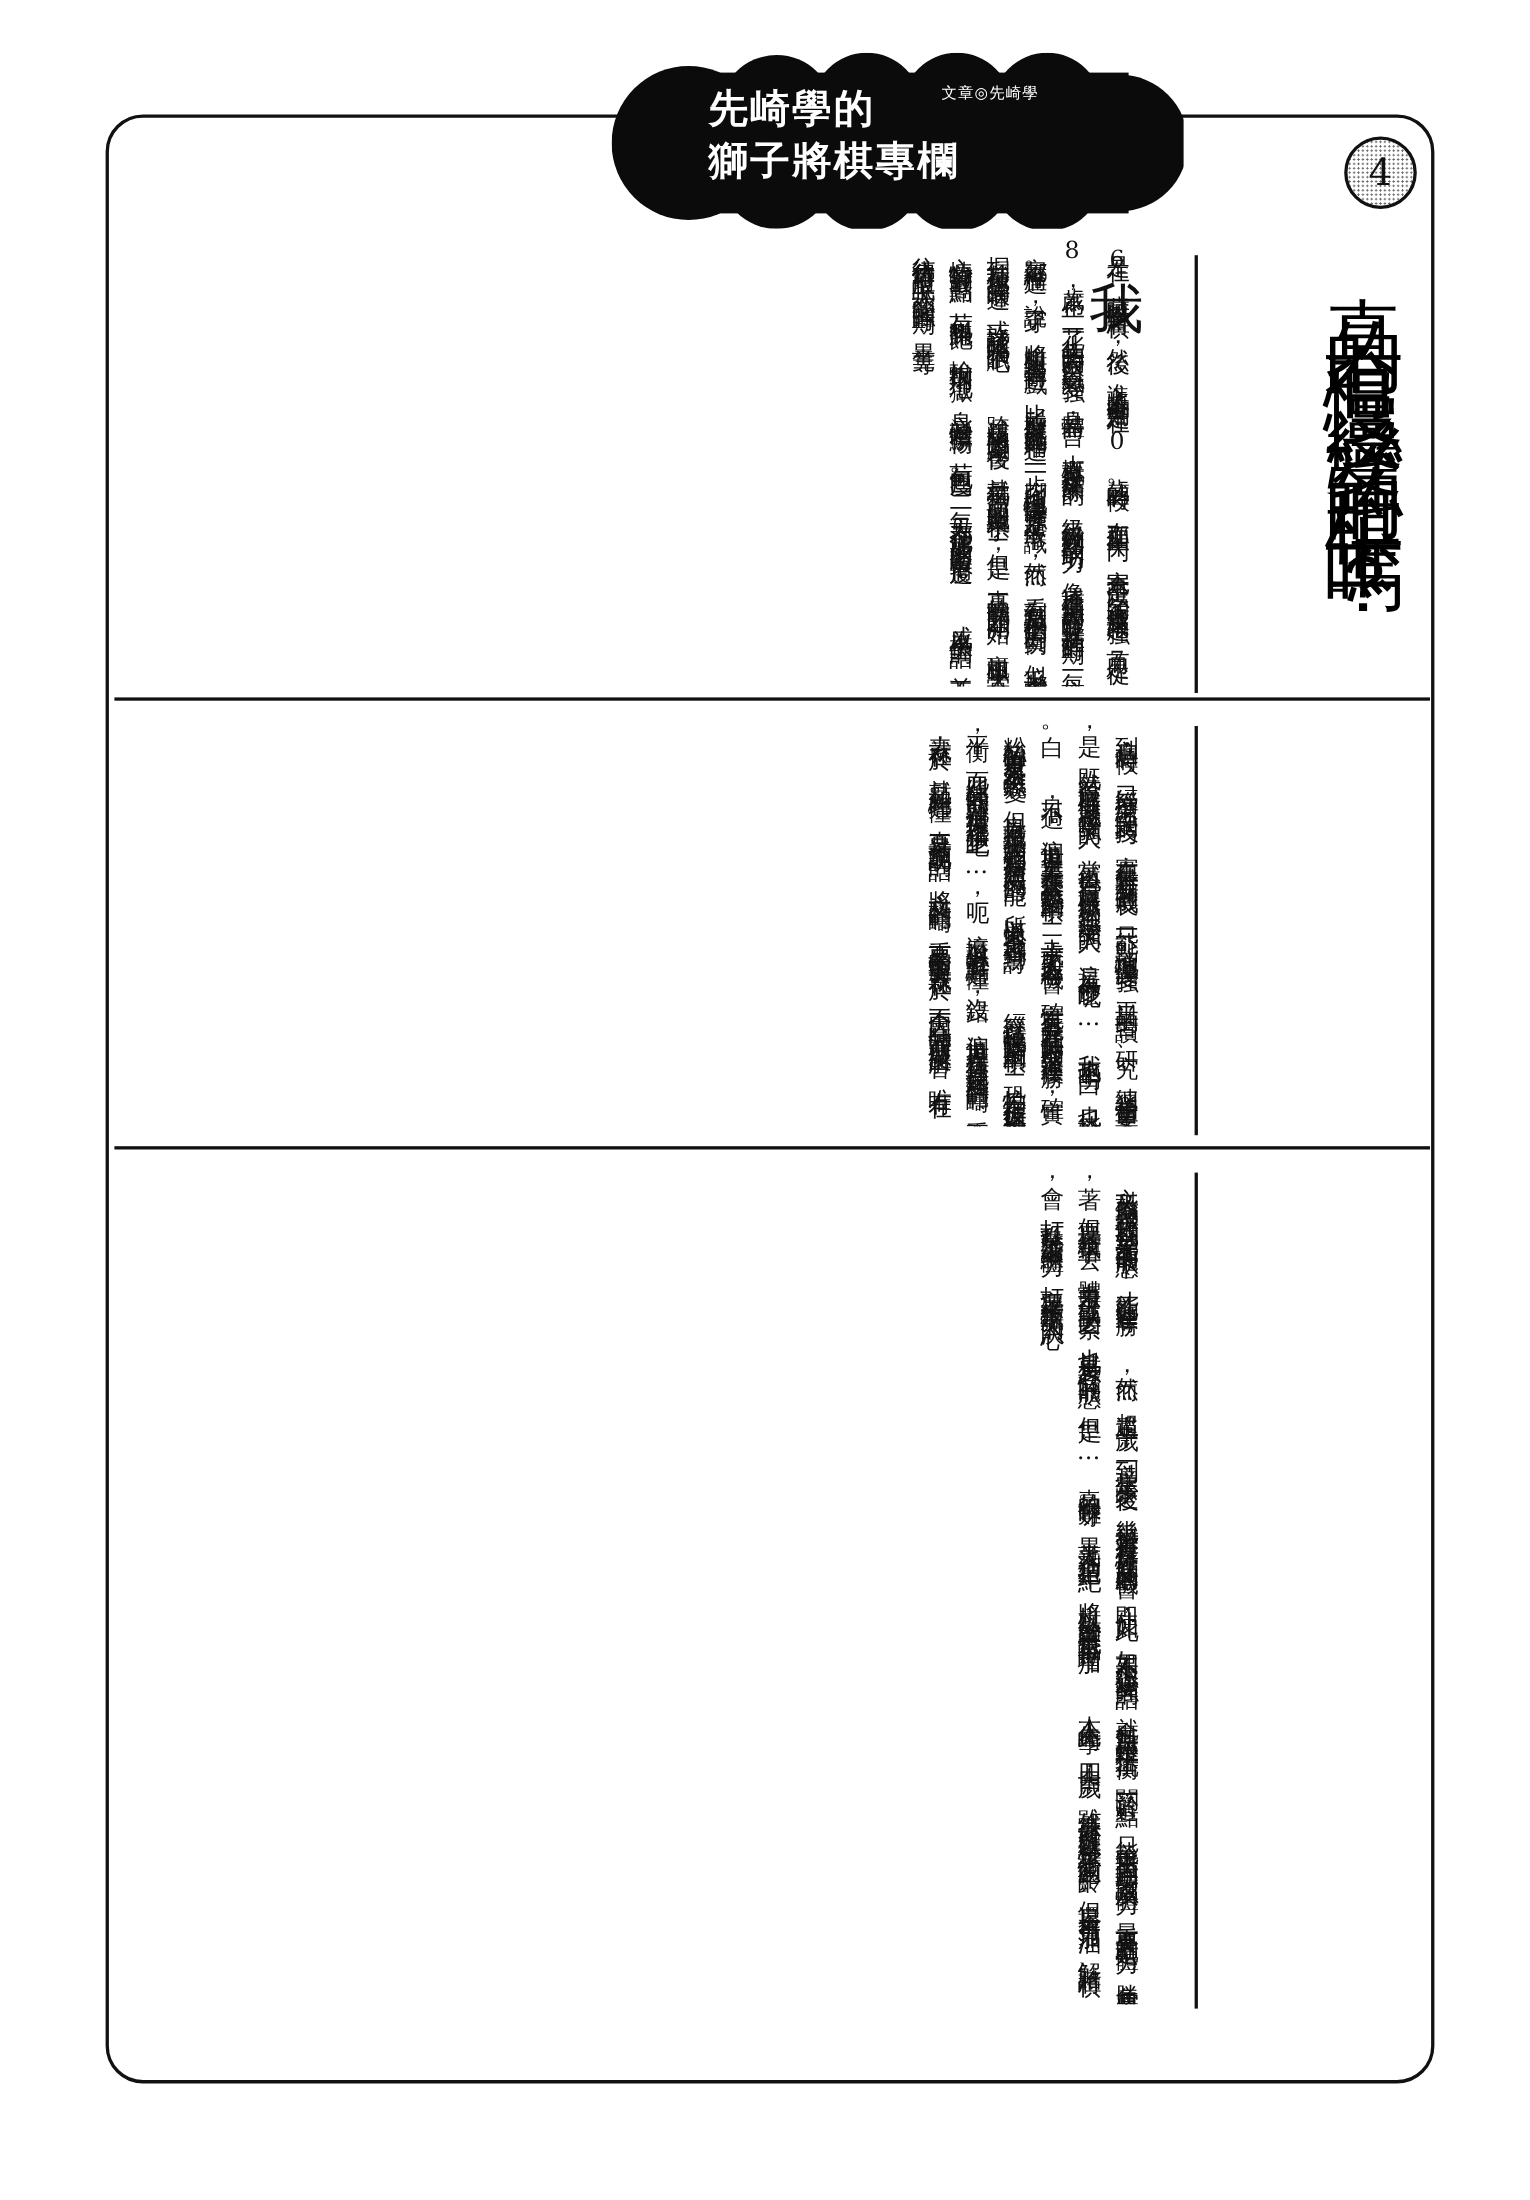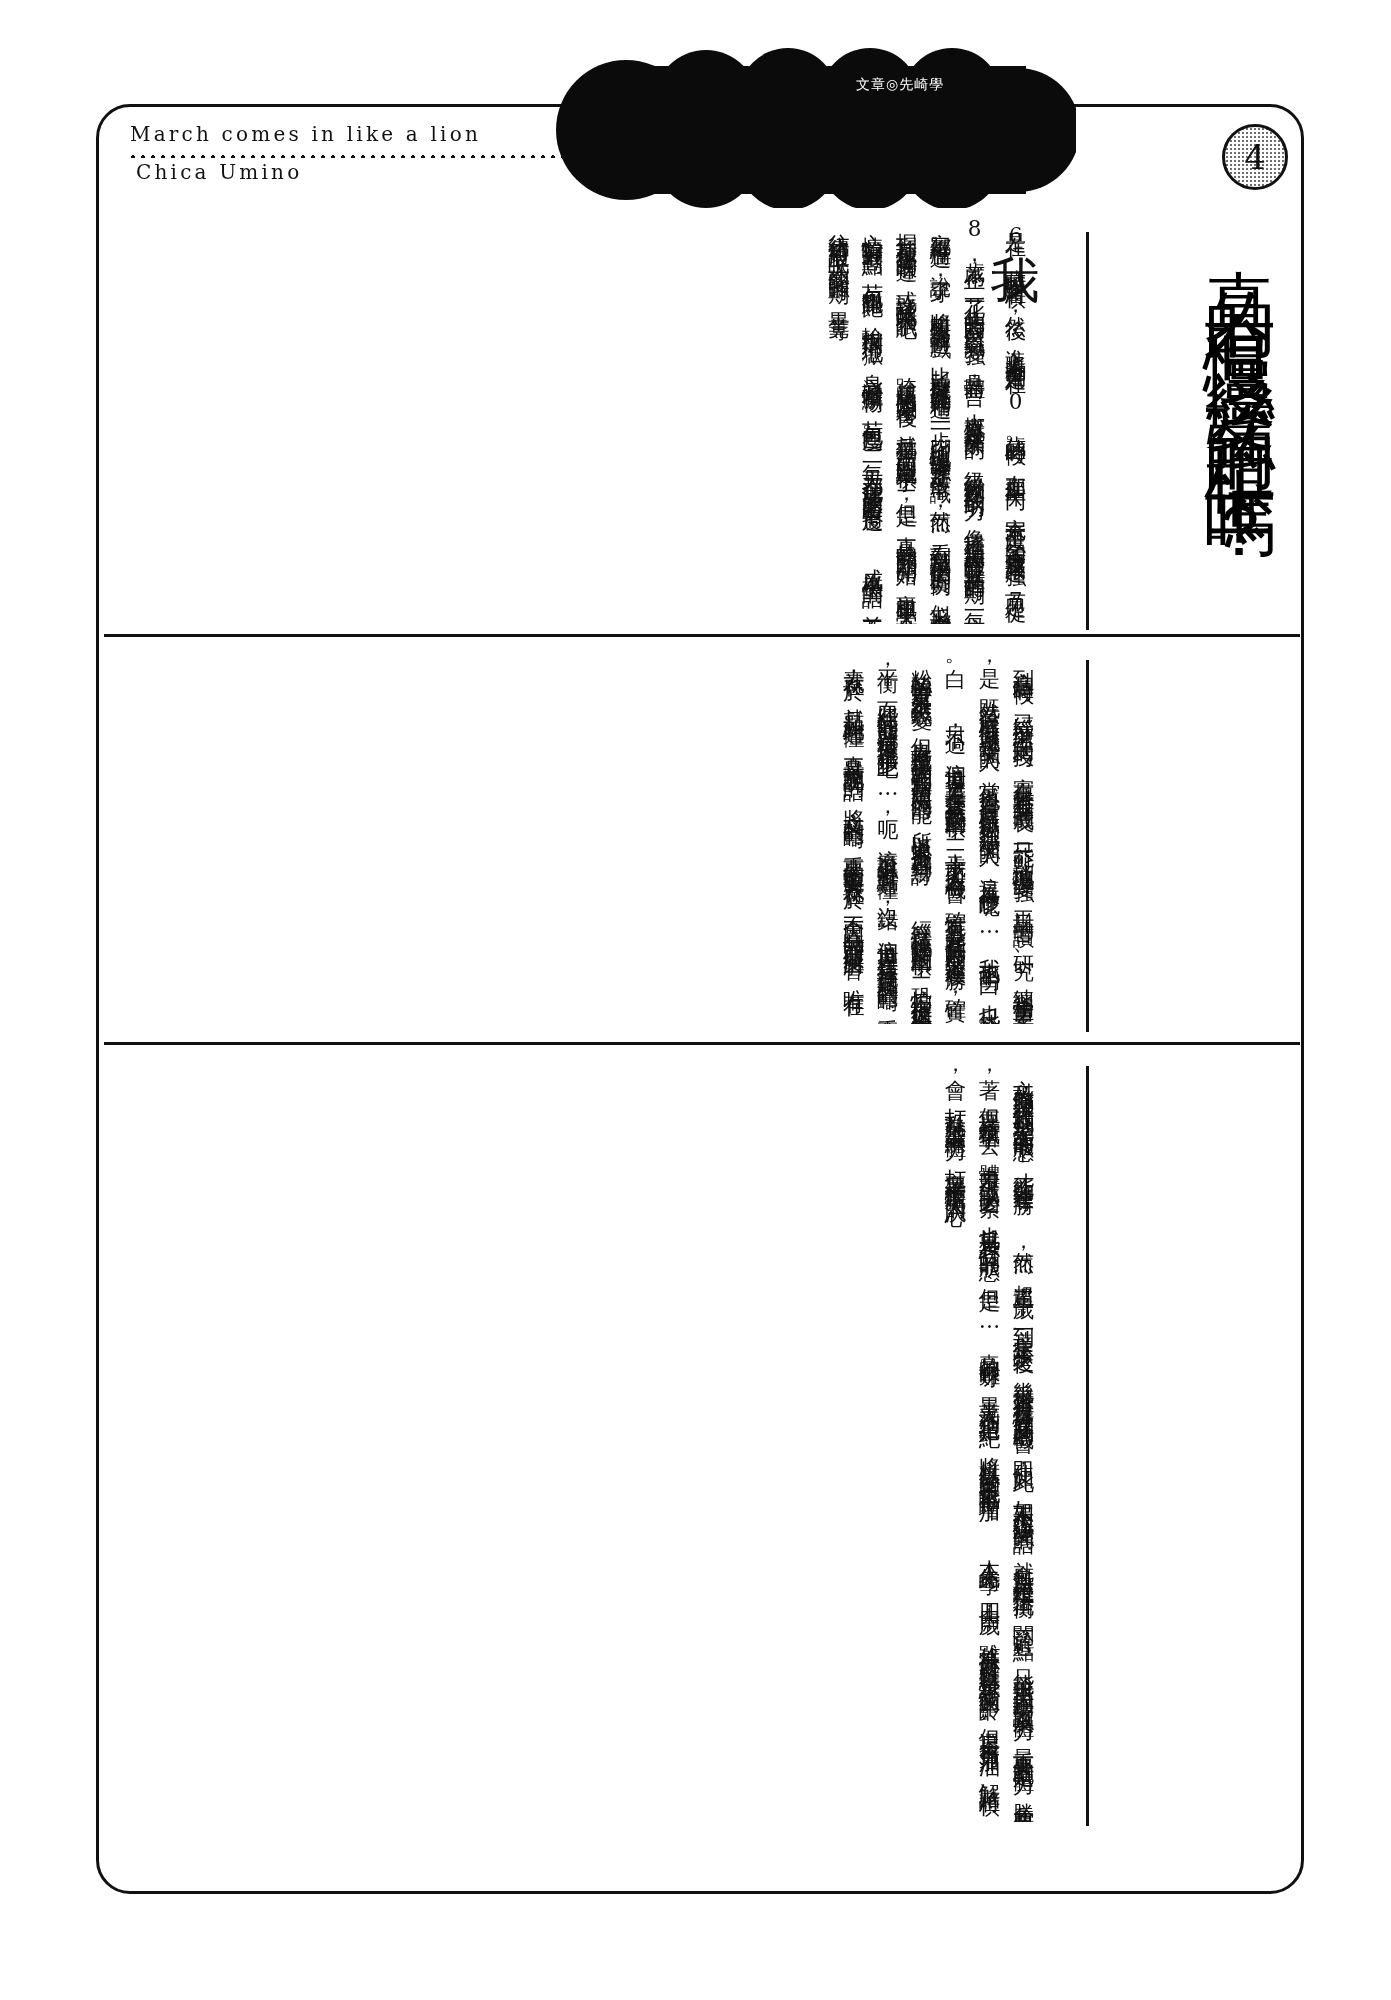--- a/index.html
+++ b/index.html
@@ -207,42 +207,39 @@
     height: 760px;
   }
 </style>
 </head>
 <body>
 
 <div id="page">
 
   <div id="article-frame"></div>
 
-  <div id="running-head">
-    <div class="rh-line1">March comes in like a lion</div>
-    <div class="rh-dots"></div>
-    <div class="rh-line2">Chica Umino</div>
-  </div>
 
   <div id="banner">
     <svg width="520" height="160" viewBox="0 0 520 160">
       <g fill="#0b0b0b">
         <circle cx="70" cy="82" r="70"></circle>
         <circle cx="150" cy="54" r="52"></circle>
         <circle cx="150" cy="108" r="52"></circle>
         <circle cx="232" cy="50" r="50"></circle>
         <circle cx="232" cy="112" r="50"></circle>
         <circle cx="314" cy="50" r="50"></circle>
         <circle cx="314" cy="112" r="50"></circle>
         <circle cx="396" cy="50" r="50"></circle>
         <circle cx="396" cy="112" r="50"></circle>
         <circle cx="462" cy="82" r="62"></circle>
         <rect x="70" y="18" width="400" height="128"></rect>
       </g>
     </svg>
+    <div id="banner-title">先崎學的
+獅子將棋專欄</div>
     <div id="banner-byline">文章◎先崎學</div>
   </div>
 
   <div id="issue-badge">4</div>
 
   <div id="headline">真的有慢慢變強的棋士嗎？</div>
 
   <div class="vrule" style="left:1086px; top:232px; height:398px;"></div>
   <div class="vrule" style="left:1086px; top:660px; height:372px;"></div>
   <div class="vrule" style="left:1086px; top:1066px; height:760px;"></div>

